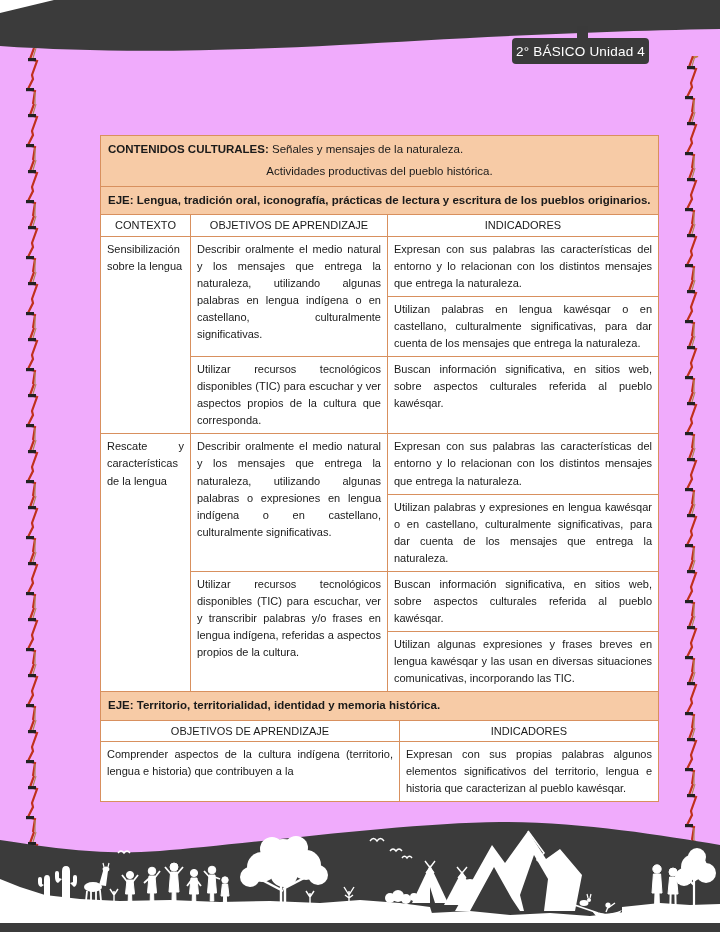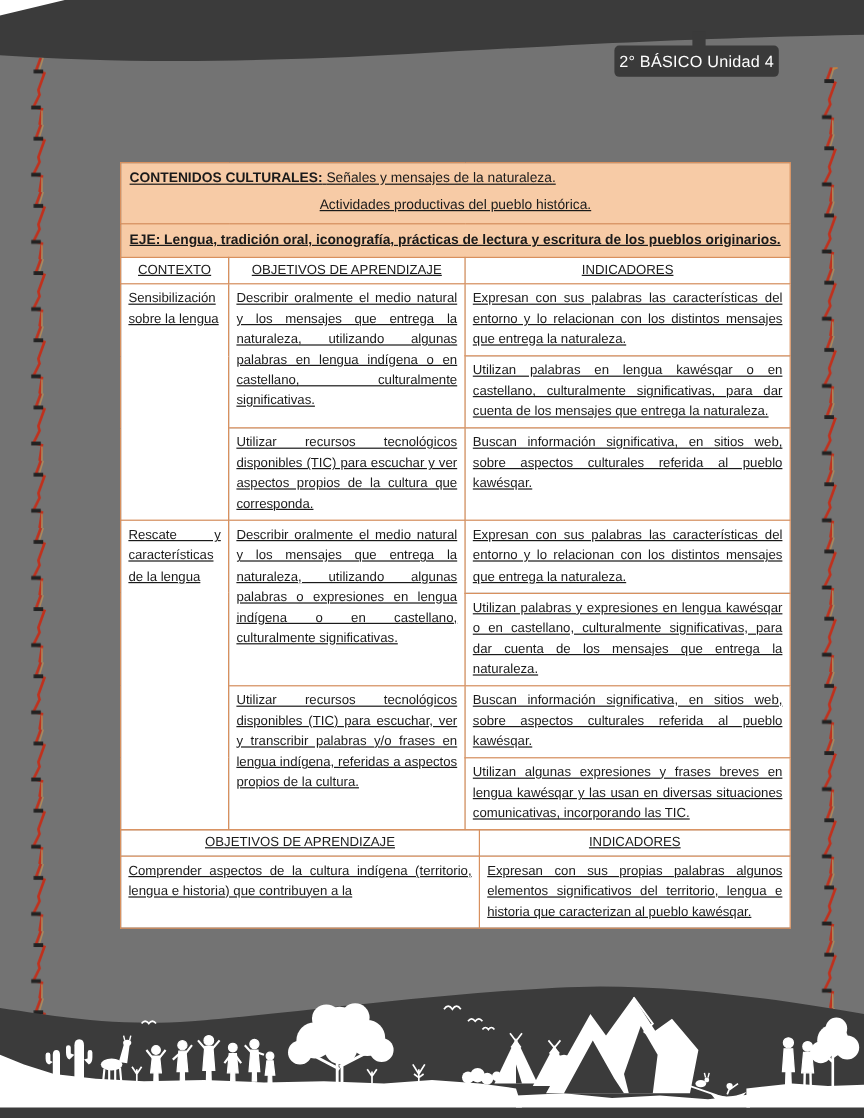--- a/index.html
+++ b/index.html
@@ -1,37 +1,37 @@
 <!DOCTYPE html>
 <html><head>
 <meta charset="utf-8">
 <style>
   html,body{margin:0;padding:0;background:#ffffff;}
   .page{
-    position:relative;width:720px;height:932px;overflow:hidden;background:#737373;
+    position:relative;width:720px;height:932px;overflow:hidden;background:#f0abfc;
     font-family:"Liberation Sans", sans-serif;color:#1a1a1a;
   }
   
   .band-top{position:absolute;top:0;left:0;width:720px;height:70px;}
   .badge{
     position:absolute;left:512px;top:38px;width:137px;height:26px;
     background:#3a3a3a;border-radius:4px;color:#ffffff;
     display:flex;align-items:center;justify-content:center;
     font-size:13.5px;letter-spacing:.2px;
   }
   .badge-stem{position:absolute;left:577px;top:26px;width:11px;height:16px;background:#3a3a3a;}
   
   .zz-left{position:absolute;left:22px;top:48px;}
   .zz-right{position:absolute;left:682px;top:56px;}
   
   .table-wrap{position:absolute;left:100px;top:135px;width:558px;}
   table.doc{border-collapse:collapse;table-layout:fixed;width:558px;font-size:11px;}
   table.doc td{
     border:1px solid #d8905e;background:#ffffff;vertical-align:top;
-    padding:4px 6px;line-height:1.55;text-align:justify;text-decoration:underline;
+    padding:4px 6px;line-height:1.55;text-align:justify;
   }
   table.doc td.fill{background:#f7cba6;font-size:11.5px;padding:5px 7px;}
   table.doc td.hdr{padding:2px 6px;text-align:center;line-height:1.5;}
   .b{font-weight:bold;}
   .center{text-align:center;margin-top:4px;}
   .t2{margin-top:-1px;}
   
   .band-bottom{position:absolute;left:0;bottom:0;width:720px;height:117px;}
 </style>
 </head>
@@ -130,20 +130,23 @@
       </tr>
     </tbody>
       </table>
 
     <table class="doc t2">
       <colgroup>
           <col style="width:299px">
           <col style="width:259px">
         </colgroup>
       <tbody>
+          <tr>
+        <td colspan="2" class="fill b">EJE: Territorio, territorialidad, identidad y memoria histórica.</td>
+      </tr>
       <tr>
         <td class="hdr">OBJETIVOS DE APRENDIZAJE</td>
         <td class="hdr">INDICADORES</td>
       </tr>
       <tr>
         <td>Comprender aspectos de la cultura indígena (territorio, lengua e historia) que contribuyen a la</td>
         <td>Expresan con sus propias palabras algunos elementos significativos del territorio, lengua e historia que caracterizan al pueblo kawésqar.</td>
       </tr>
     </tbody>
       </table>

